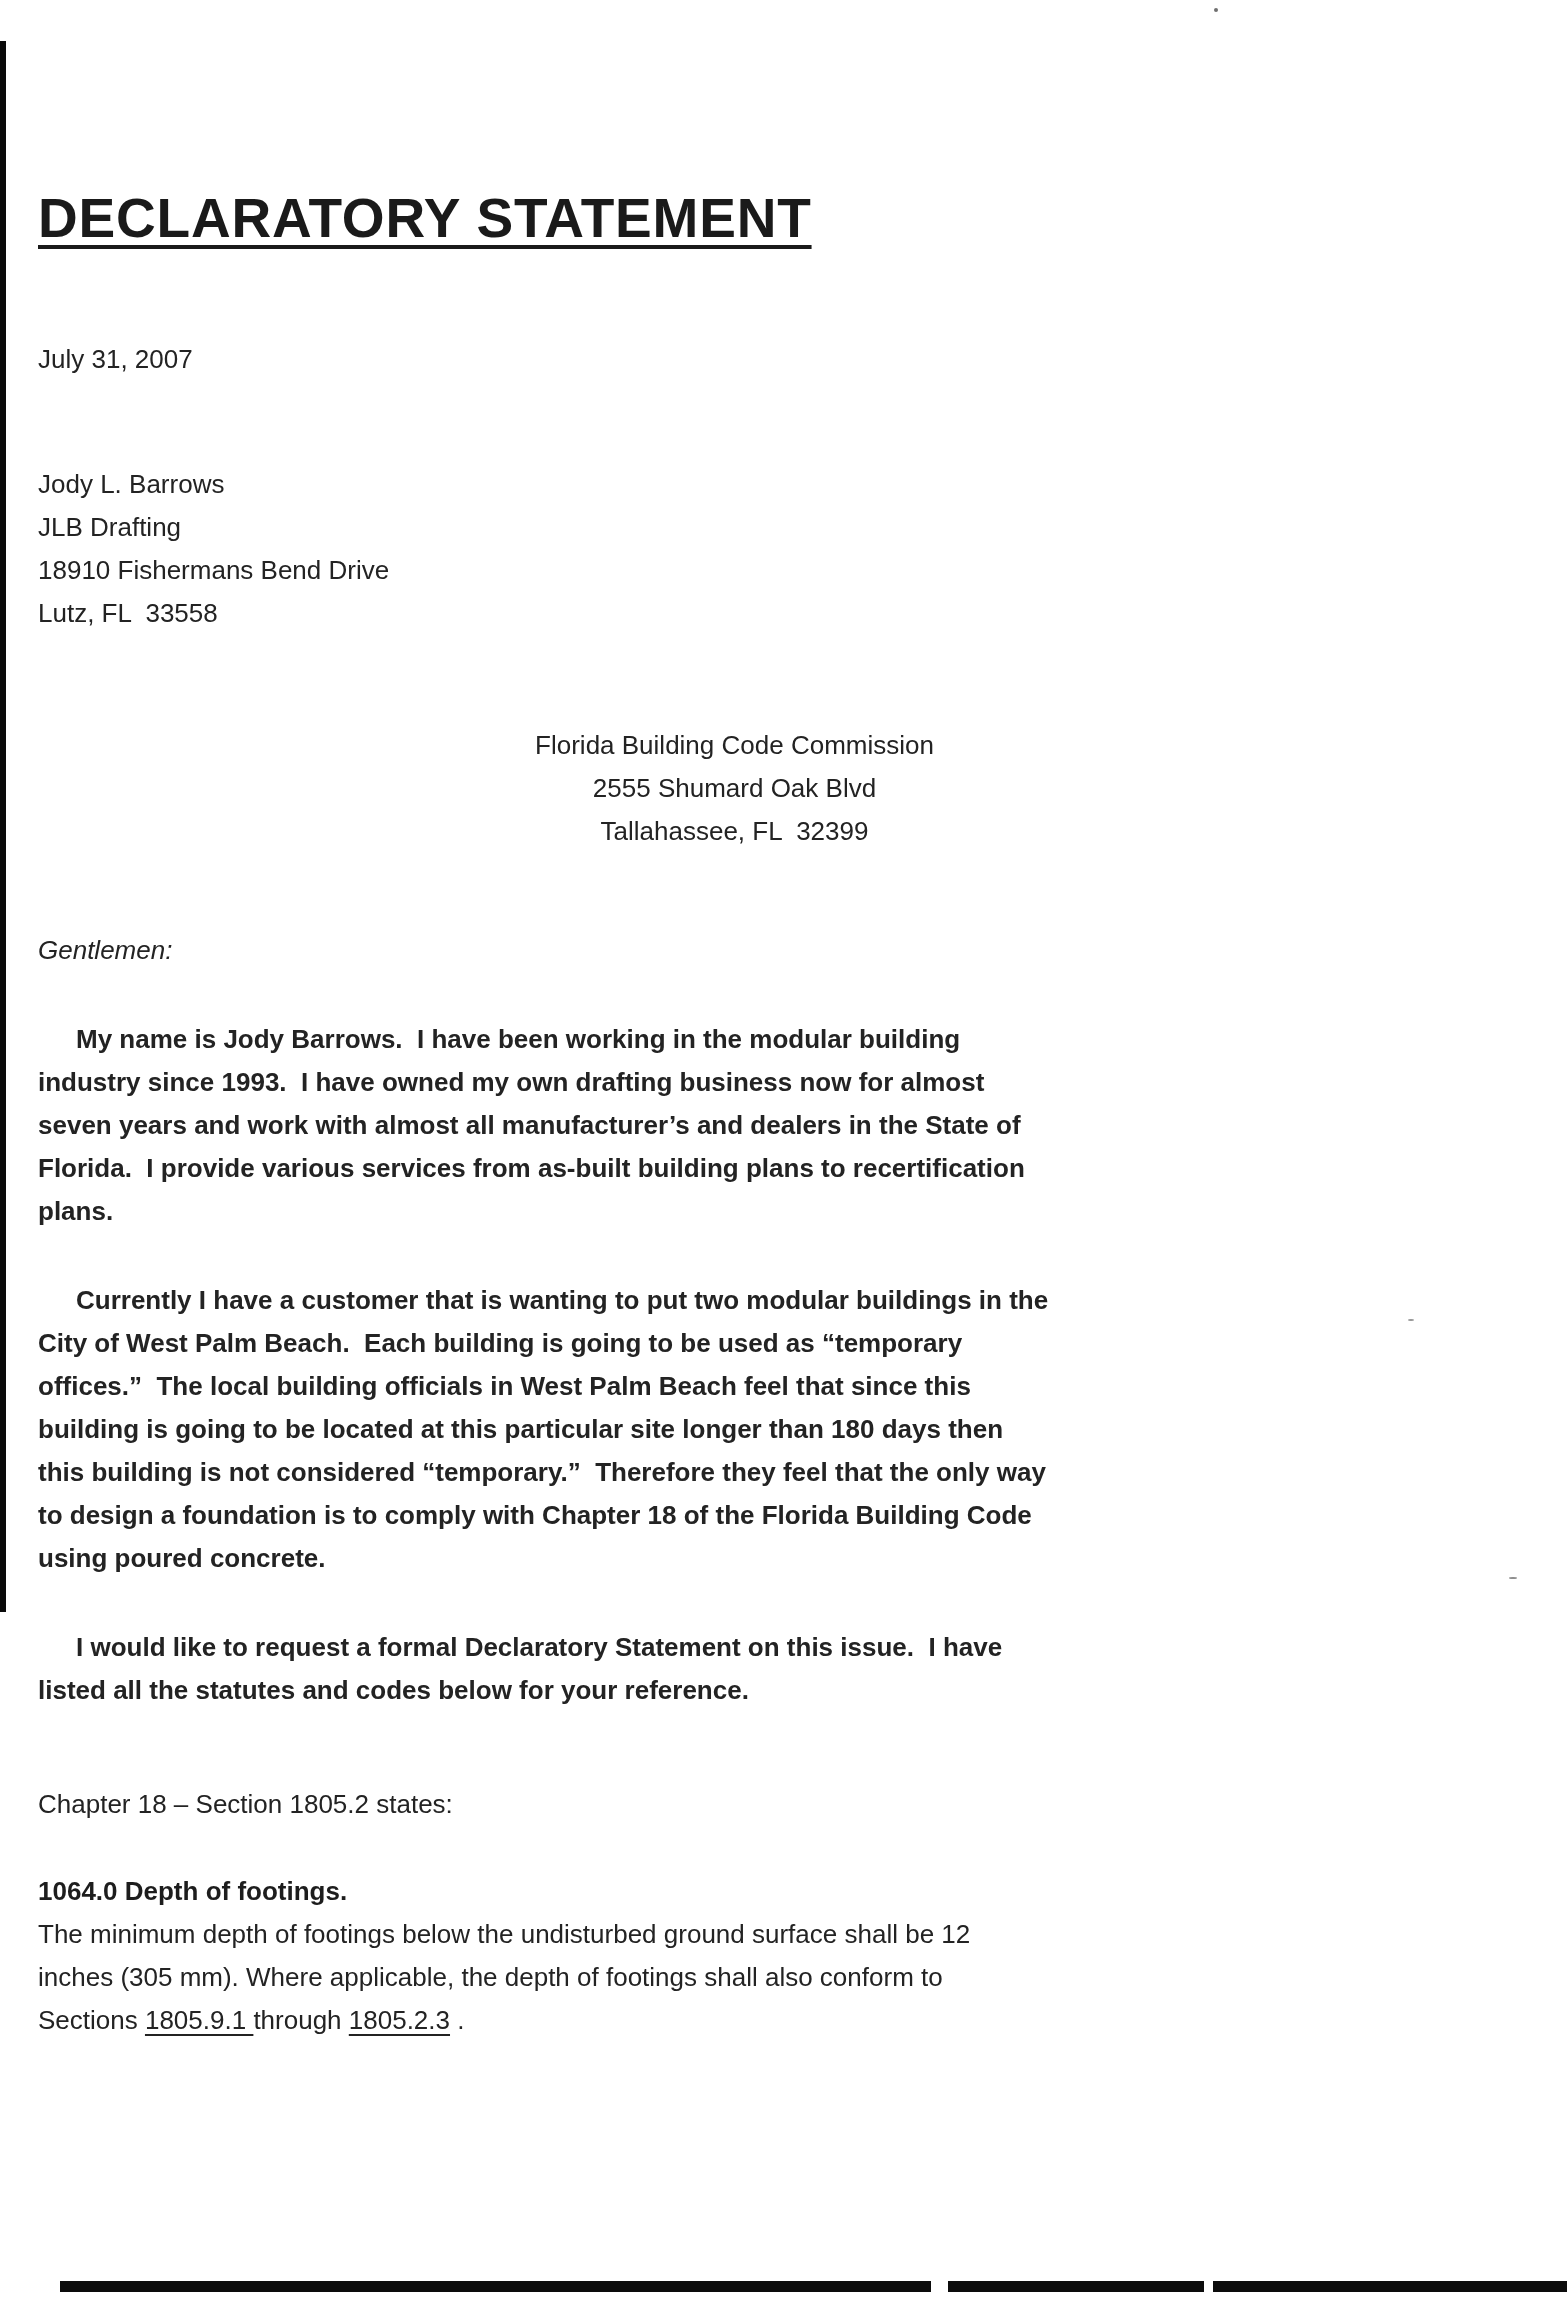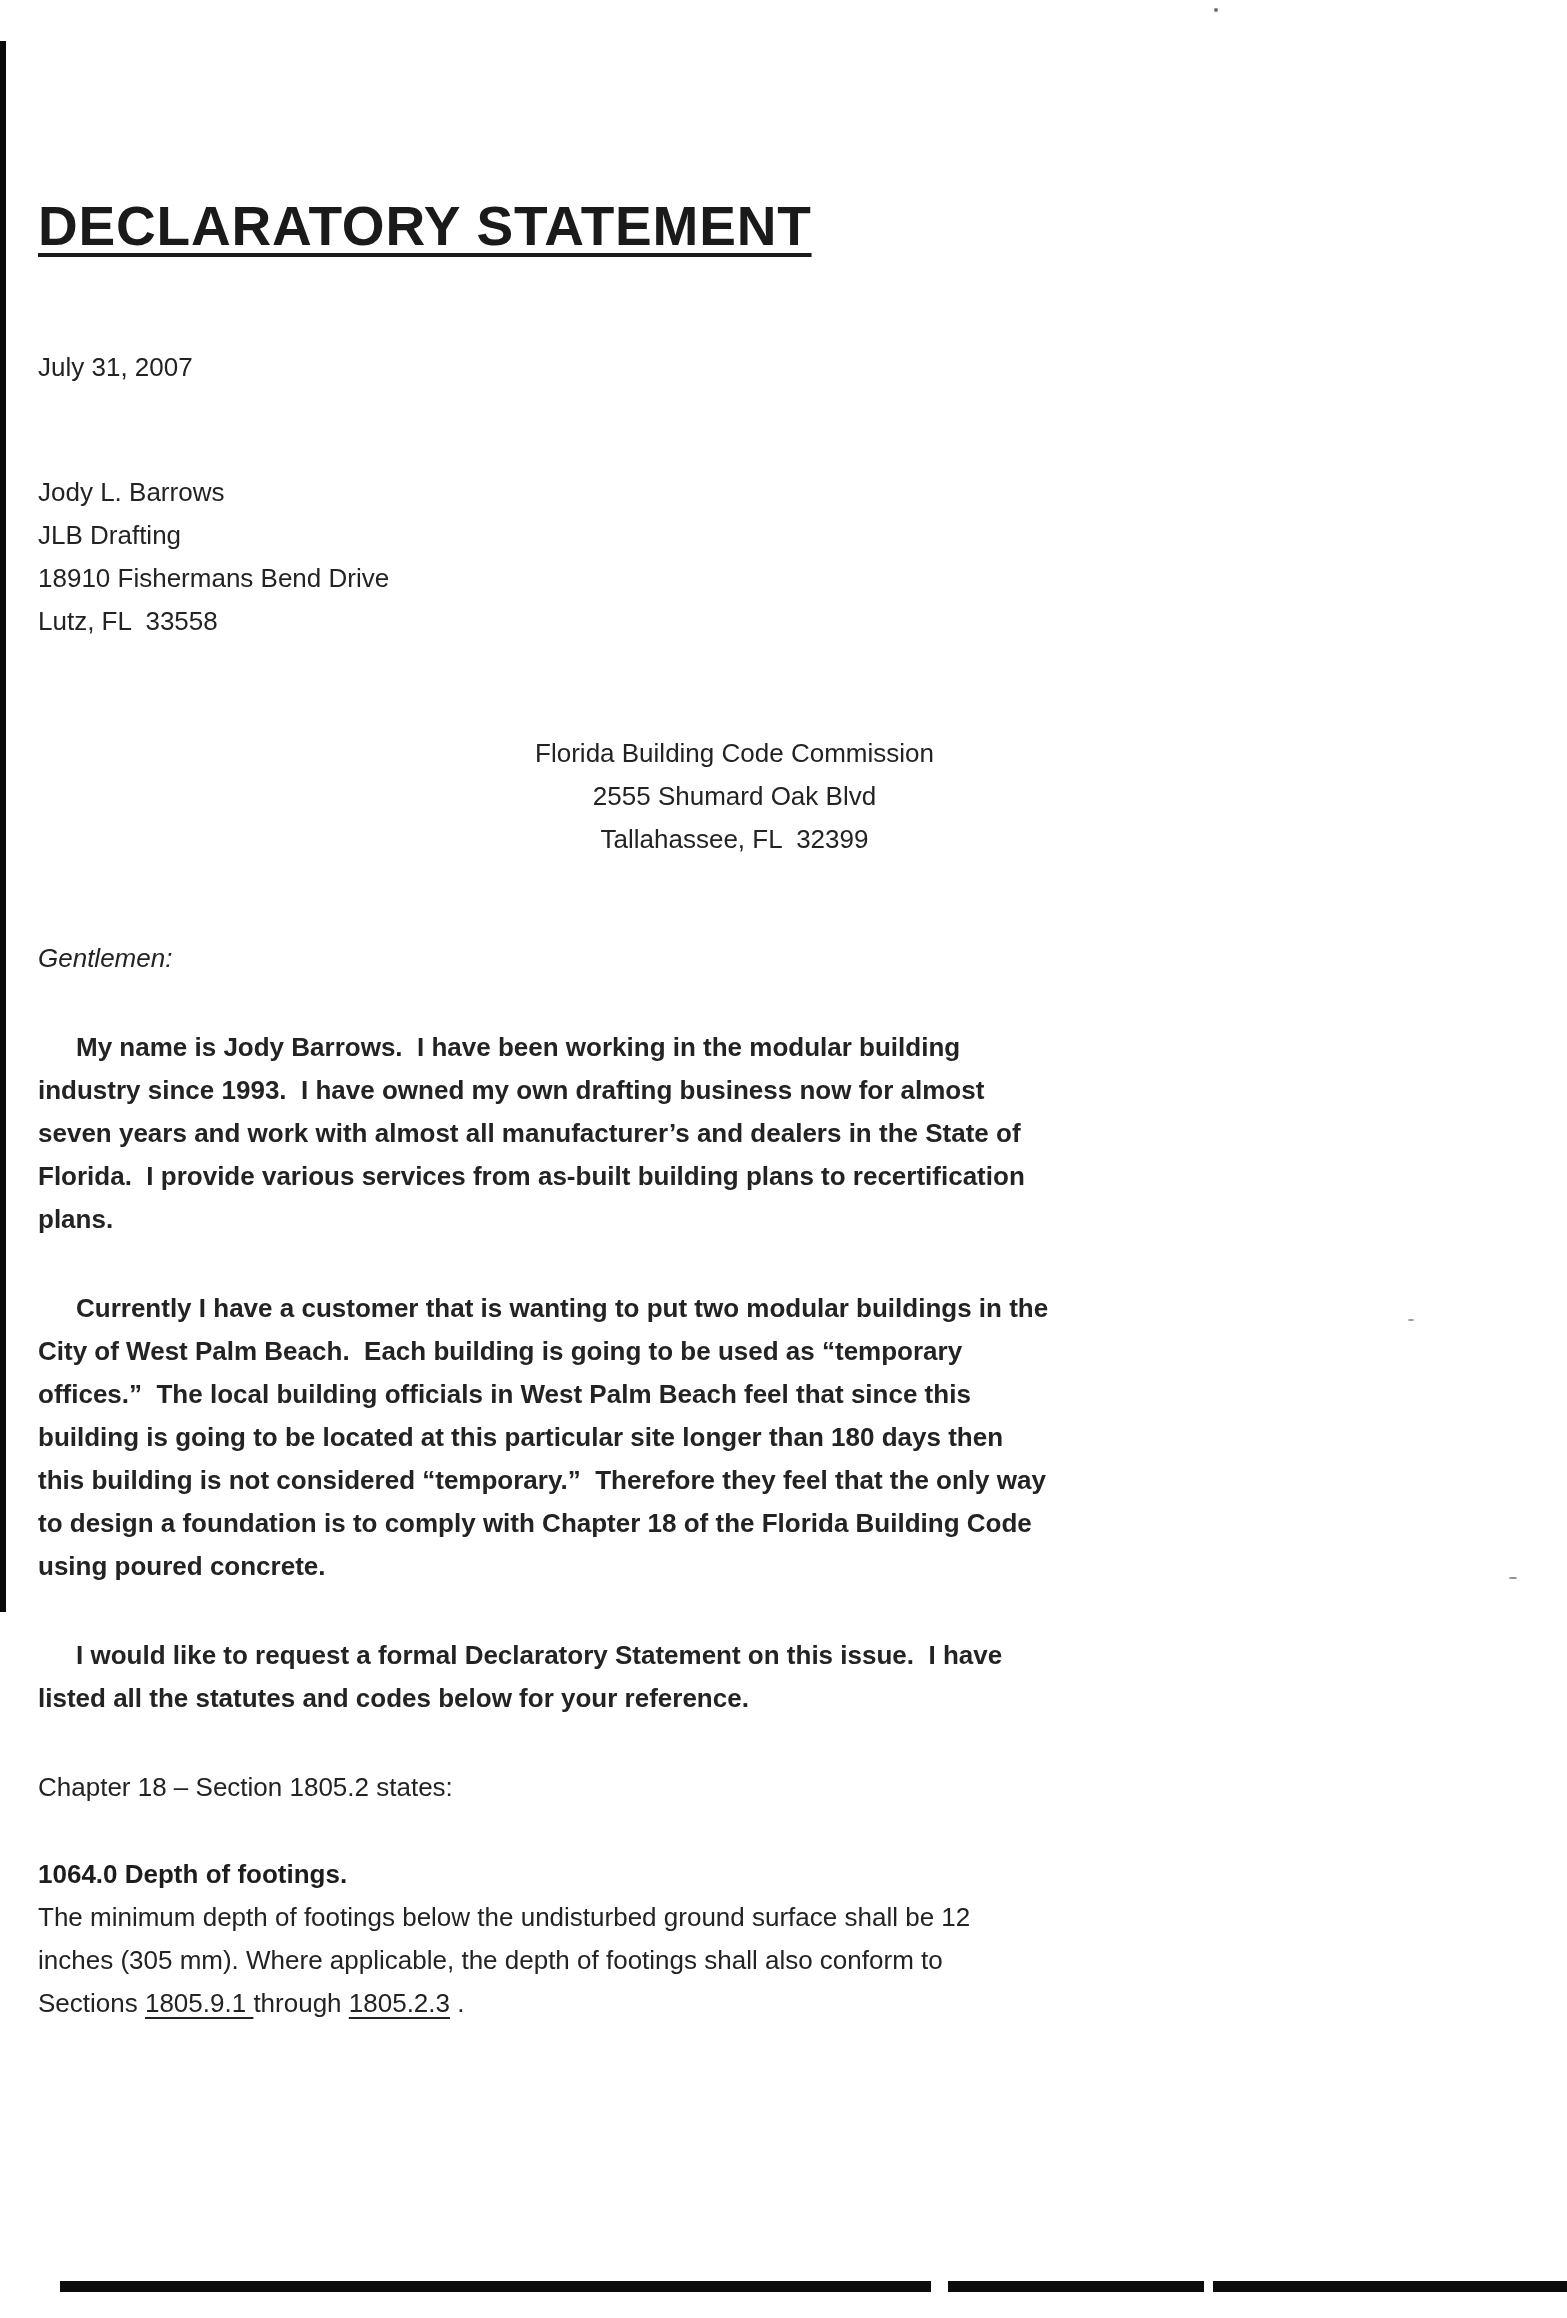--- a/index.html
+++ b/index.html
@@ -12,21 +12,21 @@
     width: 1567px;
     height: 2319px;
     background: #ffffff;
     overflow: hidden;
     font-family: "Liberation Sans", sans-serif;
     color: #232323;
   }
   .content {
     position: absolute;
     left: 38px;
-    top: 196px;
+    top: 188px;
     width: 1393px;
   }
   .doc-title {
     margin: 0;
     font-size: 55px;
     font-weight: 700;
     letter-spacing: 0.8px;
     color: #1a1a1a;
     text-decoration: underline;
     text-decoration-thickness: 4px;
@@ -37,21 +37,21 @@
     margin: 0;
     font-size: 26px;
     line-height: 43px;
     white-space: pre-wrap;
   }
   .date-line    { margin-top: 89px; }
   .sender       { margin-top: 82px; }
   .recipient    { margin-top: 89px; text-align: center; }
   .salutation   { margin-top: 76px; font-style: italic; }
   .para         { margin-top: 46px; text-indent: 38px; font-weight: bold; }
-  .chapter-line { margin-top: 46px; }
+  .chapter-line { margin-top: 71px; }
   .code-heading {
     margin: 44px 0 0 0;
     font-size: 26px;
     line-height: 43px;
     font-weight: 700;
     color: #1d1d1d;
   }
   .code-text { margin-top: 0; }
   .code-ref {
     text-decoration: underline;

